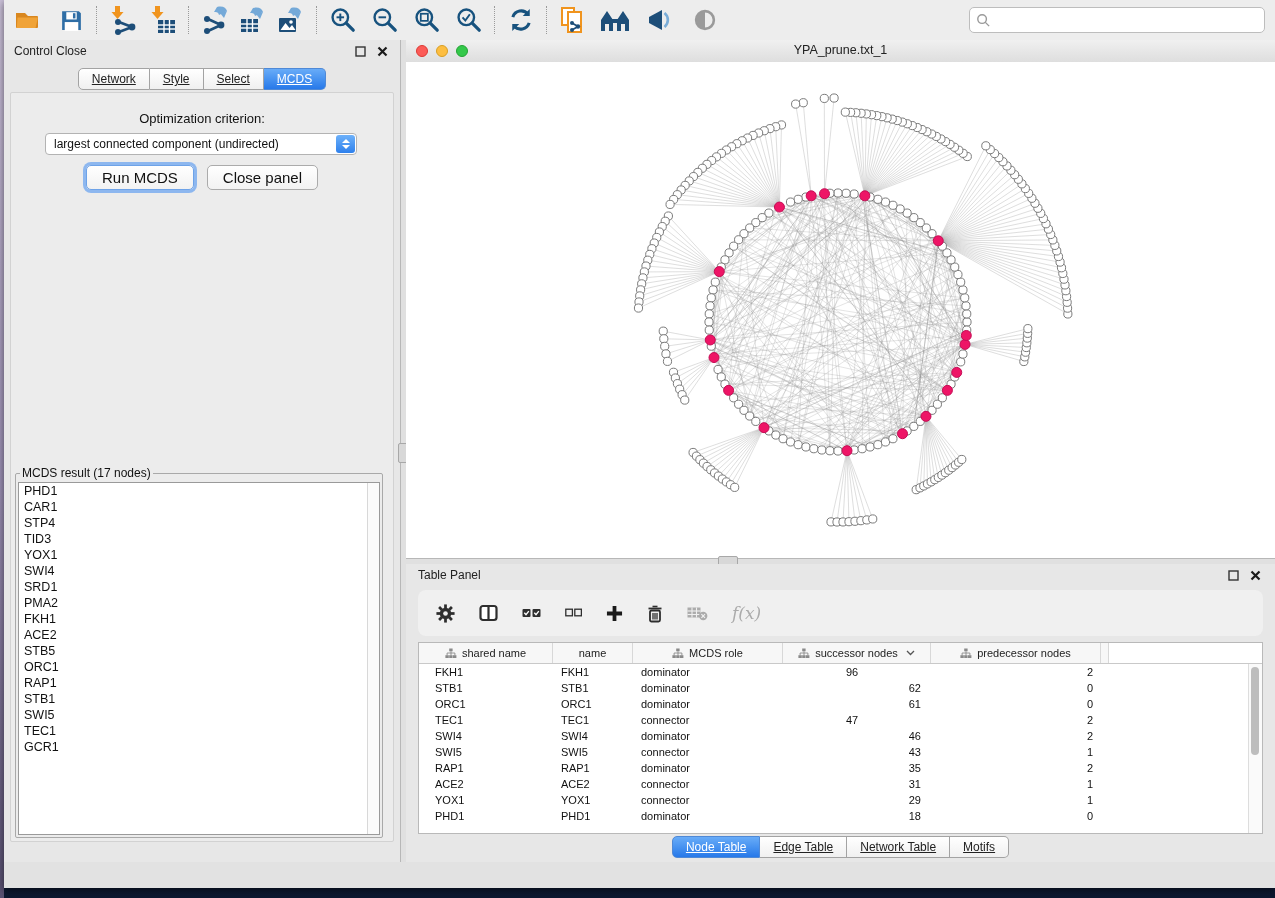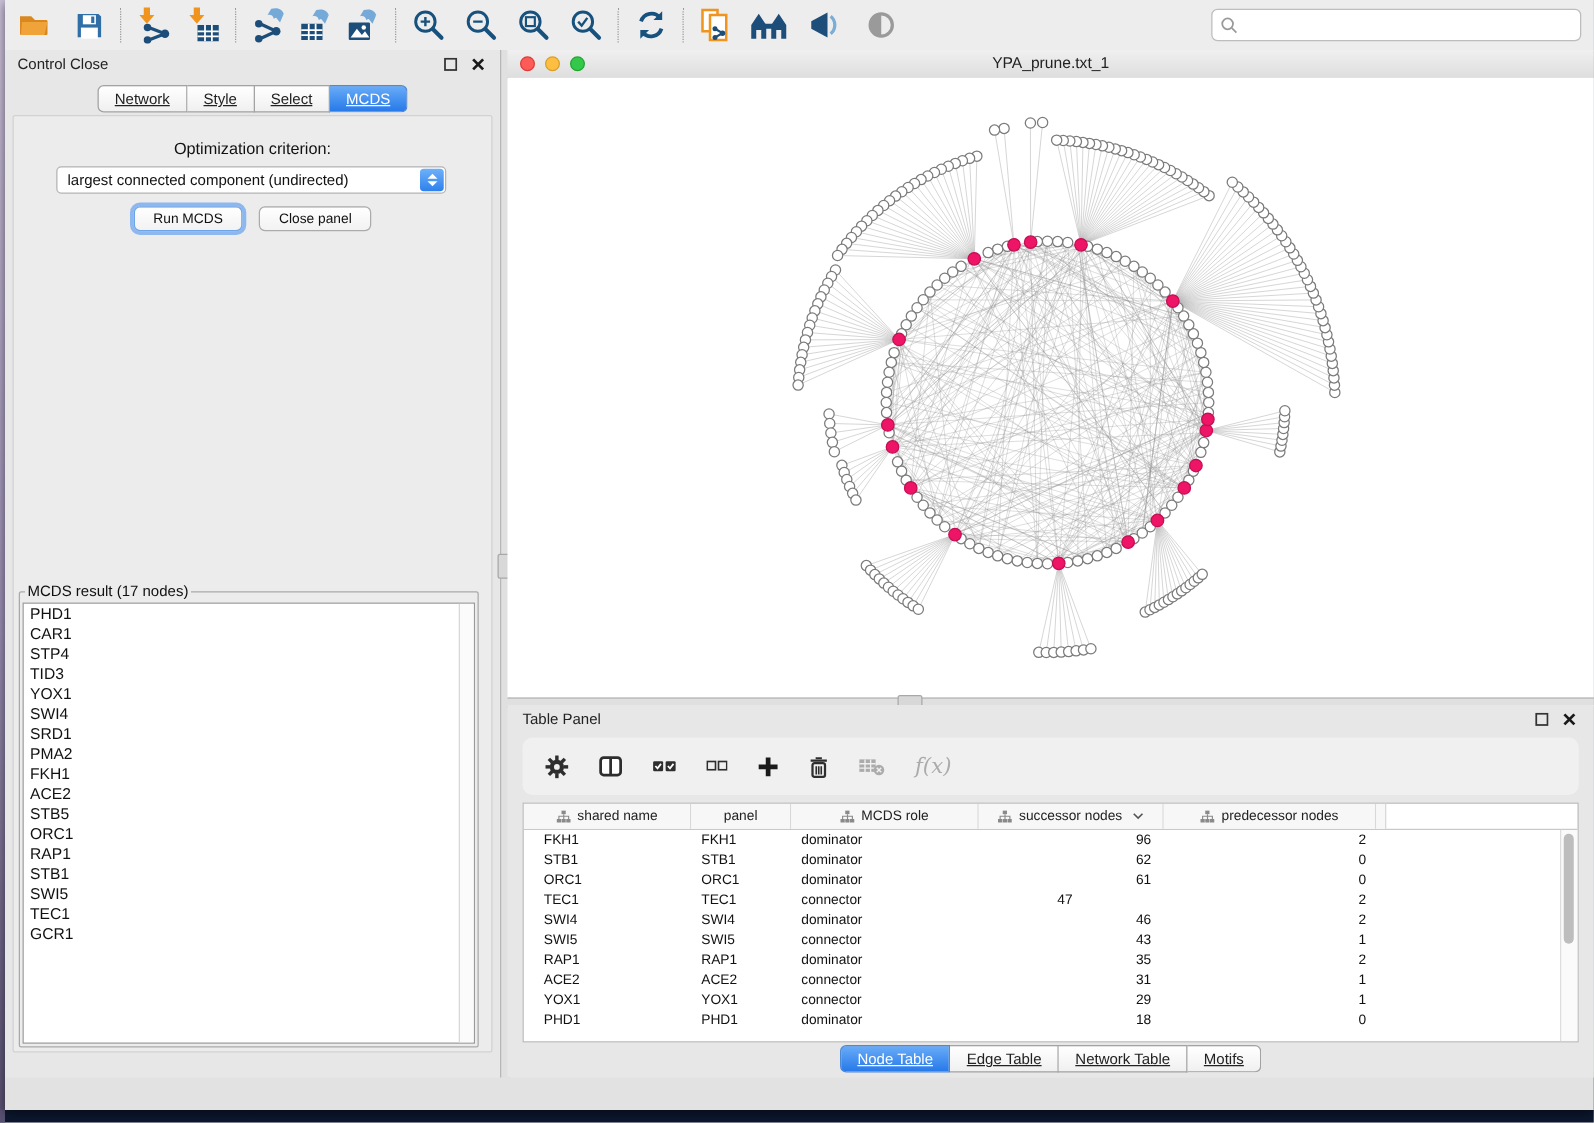--- a/index.html
+++ b/index.html
@@ -52,21 +52,21 @@
     display:flex;align-items:center;padding-left:8px;box-sizing:border-box;}
   .combo .stepper{position:absolute;right:1px;top:1px;bottom:1px;width:19px;border-radius:3px;
     background:linear-gradient(#6db1fa,#2e80ec);display:flex;flex-direction:column;
     align-items:center;justify-content:center;gap:2px;}
   .tri-up{width:0;height:0;border-left:4px solid transparent;border-right:4px solid transparent;
     border-bottom:4px solid #fff;}
   .tri-dn{width:0;height:0;border-left:4px solid transparent;border-right:4px solid transparent;
     border-top:4px solid #fff;}
   .btnrow{position:absolute;left:0;right:0;top:72px;display:flex;justify-content:center;gap:13px;}
   .mbtn{background:linear-gradient(#ffffff,#f2f2f2);border:1px solid #ababab;border-radius:5px;
-    font-size:11px;color:#111;padding:3px 15px;font-family:"Liberation Sans",sans-serif;}
+    font-size:15px;color:#111;padding:3px 15px;font-family:"Liberation Sans",sans-serif;}
   .mbtn.focus{box-shadow:0 0 0 3px rgba(110,166,240,.75);border-color:#6ea3e8;}
   fieldset.mcds{position:absolute;left:4px;width:368px;top:373px;height:372px;margin:0;
     border:1px solid #a9a9a9;border-radius:2px;padding:2px;box-sizing:border-box;}
   fieldset.mcds legend{font-size:12px;color:#111;padding:0 2px;margin-left:2px;}
   .listbox{position:relative;width:100%;height:100%;background:#fff;border:1px solid #9a9a9a;
     box-sizing:border-box;overflow:hidden;}
   .listbox .scroll{position:absolute;right:0;top:0;bottom:0;width:11px;background:#fbfbfb;border-left:1px solid #d8d8d8;}
   .mcds-item{font-size:12.5px;color:#111;line-height:16px;padding-left:5px;}
 
   
@@ -1194,21 +1194,21 @@
                       <rect x="0.4" y="7.2" width="3.4" height="2.8"></rect>
                       <rect x="4.2" y="7.2" width="3.4" height="2.8"></rect>
                       <rect x="8" y="7.2" width="3.4" height="2.8"></rect>
                     </g>
                     <path d="M6 3.3v1.7M2.1 7.2V5h7.8v2.2M6 5v2.2" stroke="#8a8a8a" stroke-width="0.9" fill="none"></path>
                   </svg>
                 </span>
                 <span class="lbl">shared name</span>
               </div>
               <div class="th" style="width: 80px;">
-                <span class="lbl">panel</span>
+                <span class="lbl">name</span>
               </div>
               <div class="th" style="width: 150px;">
                 <span style="display:inline-flex">
                   <svg width="12" height="11" viewBox="0 0 12 11">
                     <g fill="#8a8a8a">
                       <rect x="4.2" y="0.5" width="3.4" height="2.8"></rect>
                       <rect x="0.4" y="7.2" width="3.4" height="2.8"></rect>
                       <rect x="4.2" y="7.2" width="3.4" height="2.8"></rect>
                       <rect x="8" y="7.2" width="3.4" height="2.8"></rect>
                     </g>
@@ -1250,21 +1250,21 @@
                 </span>
                 <span class="lbl">predecessor nodes</span>
               </div>
               <div class="th" style="width: 8px;"></div>
             </div>
           <div id="tbody">
               <div class="trow">
                 <div class="td" style="width: 134px; text-align: left; padding-left: 16px;">FKH1</div>
                 <div class="td" style="width: 80px; text-align: left; padding-left: 8px;">FKH1</div>
                 <div class="td" style="width: 150px; text-align: left; padding-left: 8px;">dominator</div>
-                <div class="td" style="width: 148px; text-align: right; padding-right: 10px;">96</div>
+                <div class="td" style="width: 148px; text-align: center; padding-right: 10px;">96</div>
                 <div class="td" style="width: 170px; text-align: right; padding-right: 8px;">2</div>
               </div>
               <div class="trow">
                 <div class="td" style="width: 134px; text-align: left; padding-left: 16px;">STB1</div>
                 <div class="td" style="width: 80px; text-align: left; padding-left: 8px;">STB1</div>
                 <div class="td" style="width: 150px; text-align: left; padding-left: 8px;">dominator</div>
                 <div class="td" style="width: 148px; text-align: right; padding-right: 10px;">62</div>
                 <div class="td" style="width: 170px; text-align: right; padding-right: 8px;">0</div>
               </div>
               <div class="trow">

